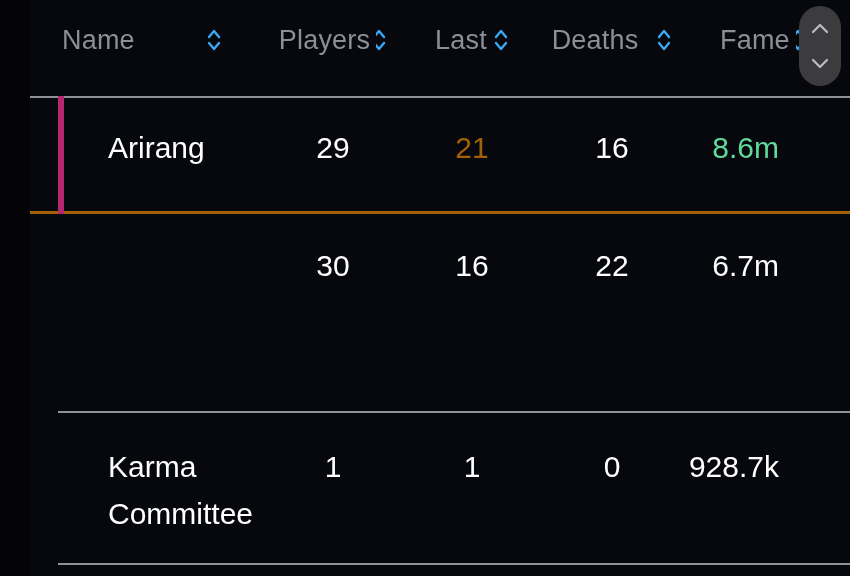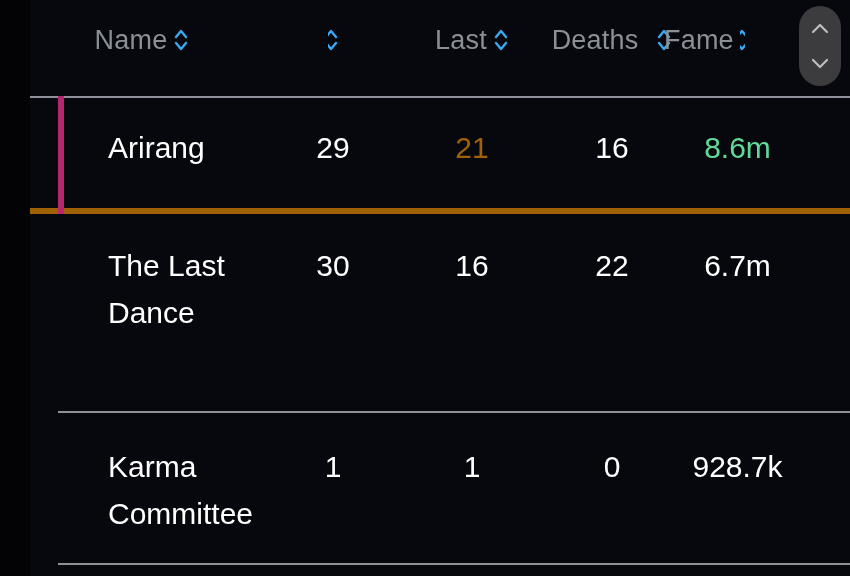--- a/index.html
+++ b/index.html
@@ -52,25 +52,25 @@
     align-items: center;
     justify-content: center;
     gap: 6px;
     color: #8b8f96;
     font-size: 27px;
     font-weight: 400;
     letter-spacing: 0.2px;
     white-space: nowrap;
   }
 
-  .th-name   { position: absolute; left: 62px;  width: 160px; justify-content: center; }
+  .th-name   { position: absolute; left: 62px;  width: 160px; justify-content: space-between; }
   .th-players{ position: absolute; left: 258px; width: 150px; }
   .th-kills  { position: absolute; left: 412px; width: 120px; }
   .th-deaths { position: absolute; left: 532px; width: 160px; gap: 18px; }
-  .th-fame   { position: absolute; left: 664px; width: 130px; justify-content: flex-start; }
+  .th-fame   { position: absolute; left: 720px; width: 130px; justify-content: flex-start; }
 
   .sort-icon {
     display: inline-flex;
     flex-direction: column;
     align-items: center;
     justify-content: center;
     width: 16px;
     height: 30px;
     flex: none;
   }
@@ -132,27 +132,27 @@
     font-size: 30px;
     font-weight: 400;
     line-height: 47px;
     white-space: pre-line;
   }
 
   .c-name    { left: 108px; width: 145px; text-align: left; }
   .c-players { left: 258px; width: 150px; text-align: center; }
   .c-kills   { left: 412px; width: 120px; text-align: center; }
   .c-deaths  { left: 532px; width: 160px; text-align: center; }
-  .c-fame    { left: 680px; width: 115px; text-align: center; }
+  .c-fame    { left: 664px; width: 115px; text-align: right; }
 
   
   .row-highlight {
     height: 118px;
     border-top: 2px solid #8e9199;
-    border-bottom: 6px solid #a16207;
+    border-bottom: 3px solid #a16207;
   }
   .row-highlight .accent-bar {
     position: absolute;
     left: 58px;
     top: -2px;
     width: 6px;
     height: 118px;
     background: #b6276e;
     z-index: 3;
   }
@@ -188,20 +188,21 @@
       <span>Name</span>
       <span class="sort-icon">
         <svg width="16" height="30" viewBox="0 0 16 30">
           <path d="M3 12 L8 6 L13 12" fill="none" stroke="#3ba7f0" stroke-width="2.4" stroke-linecap="round" stroke-linejoin="round"></path>
           <path d="M3 18 L8 24 L13 18" fill="none" stroke="#3ba7f0" stroke-width="2.4" stroke-linecap="round" stroke-linejoin="round"></path>
         </svg>
       </span>
     </div>
 
     <div class="th th-players">
+      <span>Players</span>
       <span class="sort-icon clipped">
         <svg width="16" height="30" viewBox="0 0 16 30">
           <path d="M3 12 L8 6 L13 12" fill="none" stroke="#3ba7f0" stroke-width="2.4" stroke-linecap="round" stroke-linejoin="round"></path>
           <path d="M3 18 L8 24 L13 18" fill="none" stroke="#3ba7f0" stroke-width="2.4" stroke-linecap="round" stroke-linejoin="round"></path>
         </svg>
       </span>
     </div>
 
     <div class="th th-kills">
       <span>Last</span>
@@ -256,21 +257,20 @@
         <div class="cell c-name">Arirang</div>
         <div class="cell c-players">29</div>
         <div class="cell c-kills pink">21</div>
         <div class="cell c-deaths">16</div>
         <div class="cell c-fame green">8.6m</div>
       </div>
     </div>
 
     <div class="row row-plain">
       <div class="row-inner">
-        <div class="cell c-name">The Last Dance</div>
         <div class="cell c-players">30</div>
         <div class="cell c-kills">16</div>
         <div class="cell c-deaths">22</div>
         <div class="cell c-fame">6.7m</div>
       </div>
       <div class="divider" style="bottom:0;"></div>
     </div>
 
     <div class="row row-plain-2">
       <div class="row-inner">

